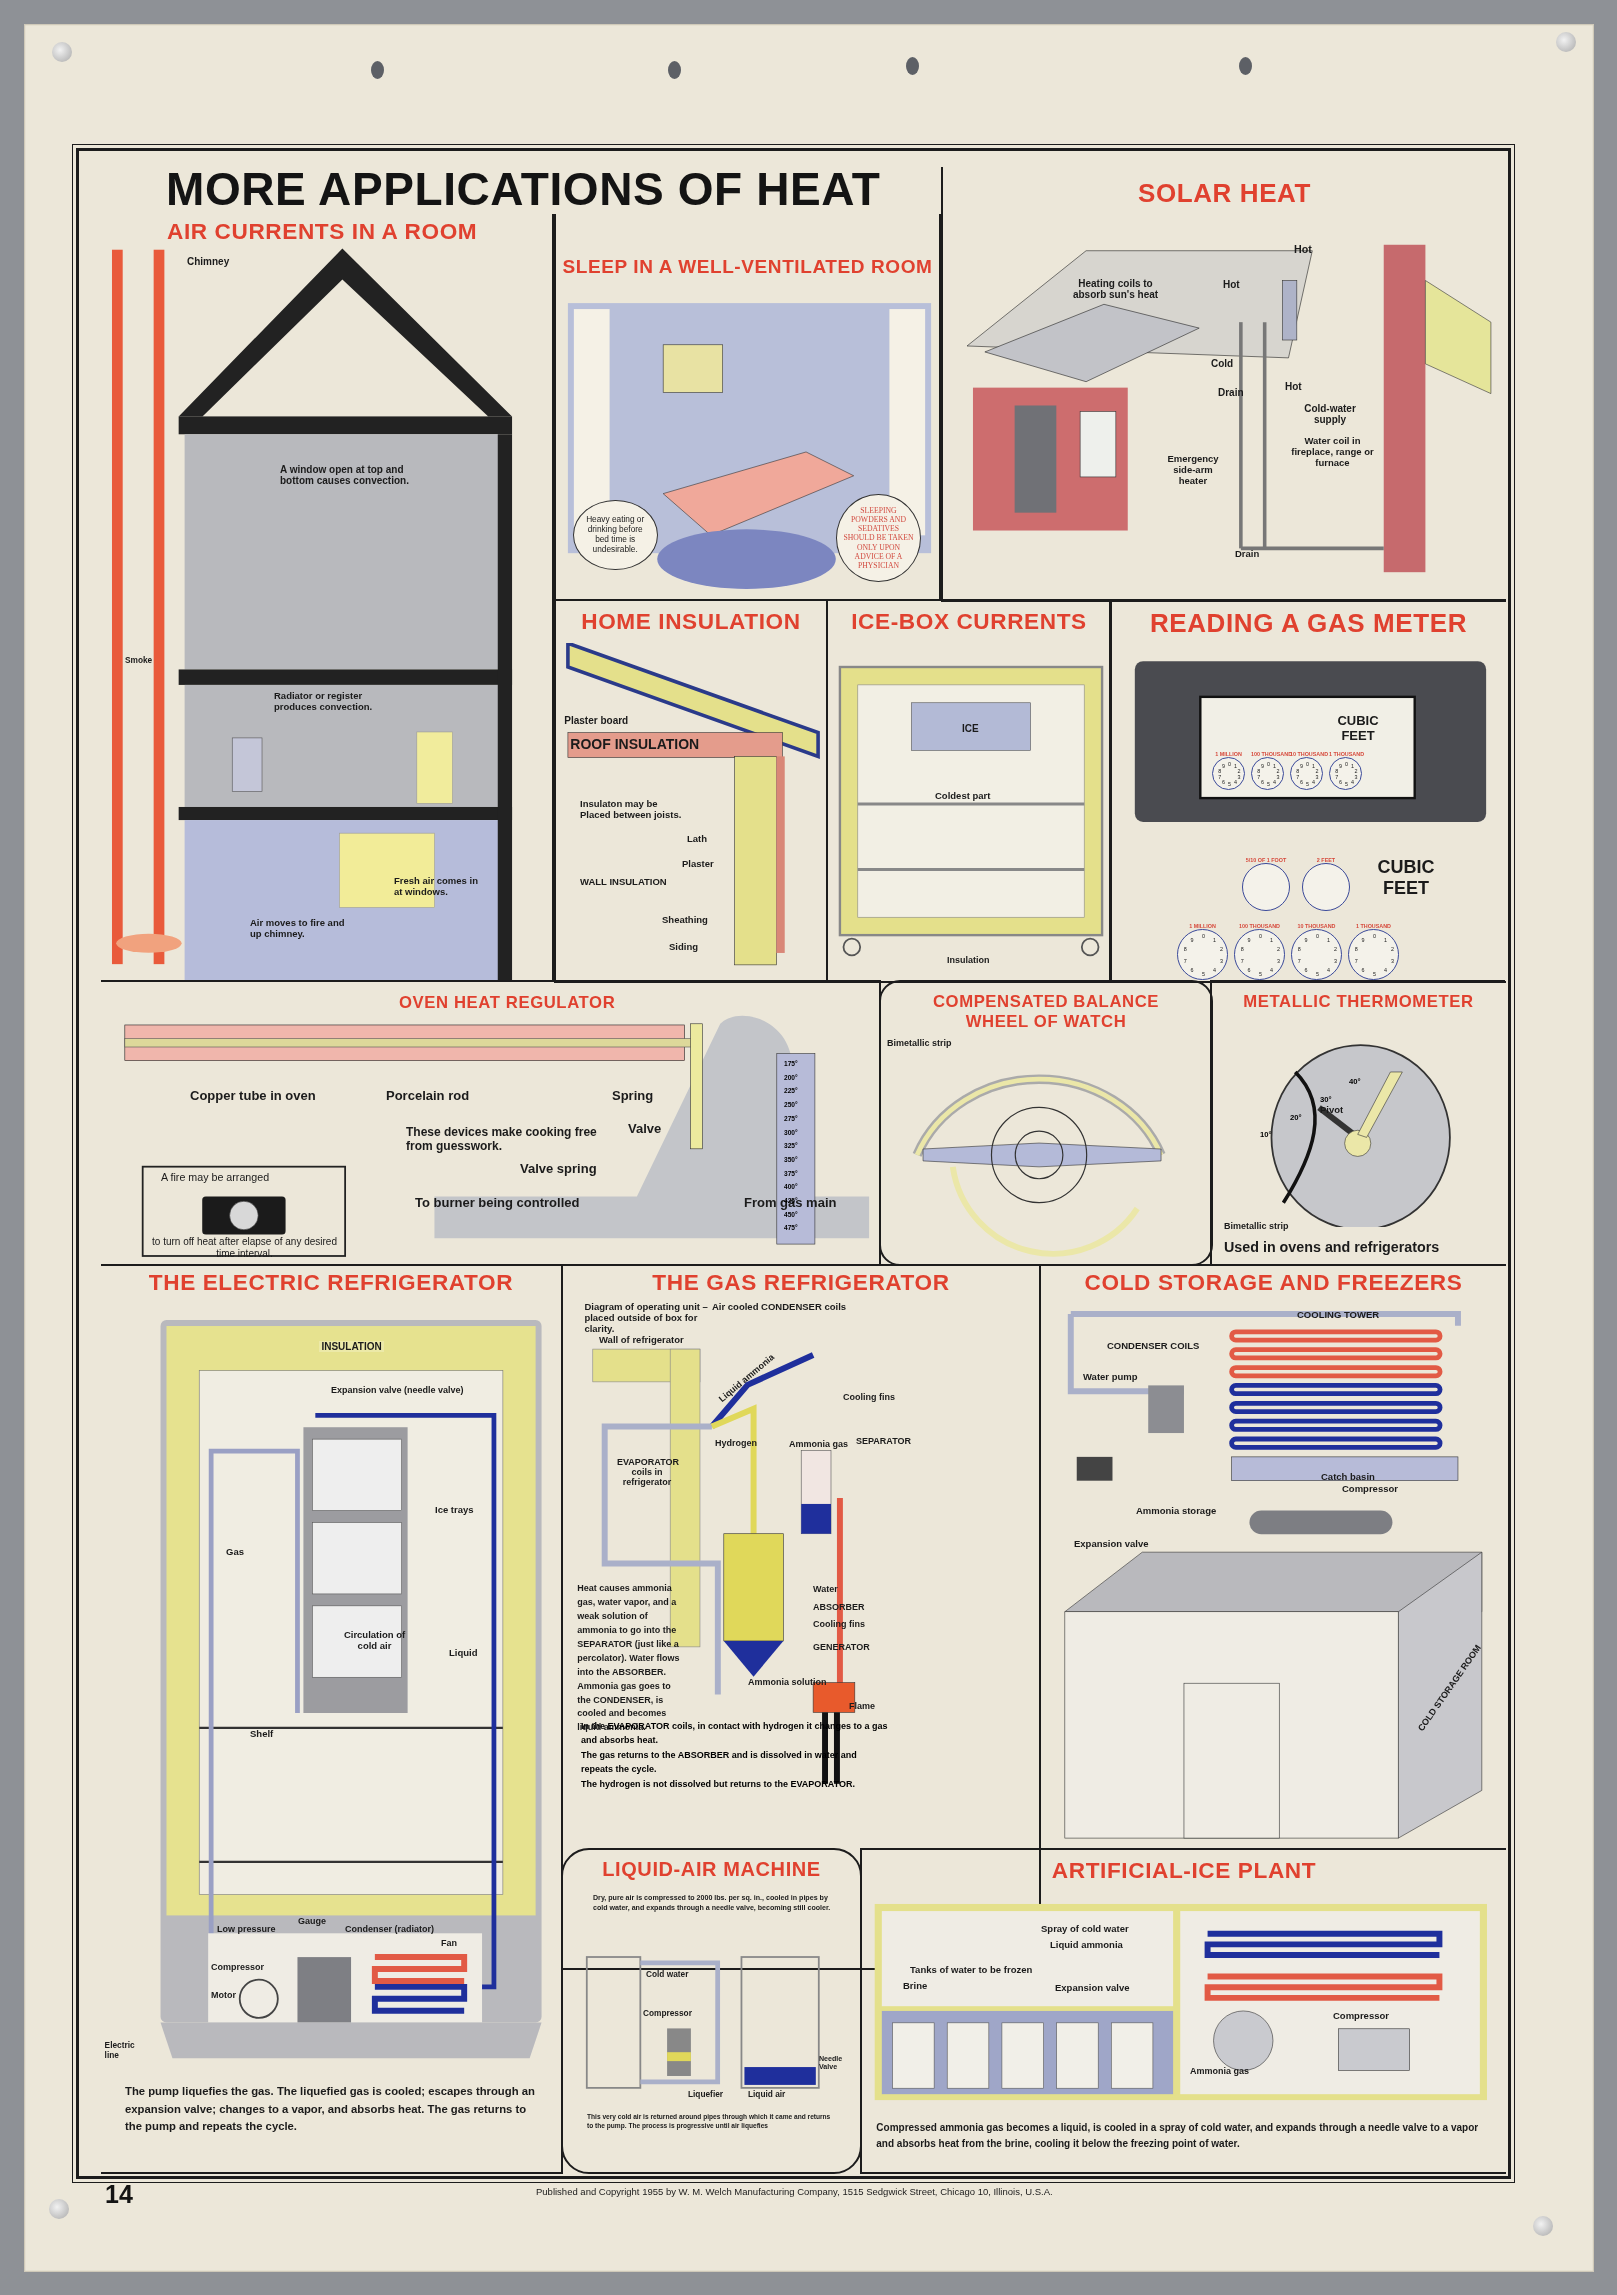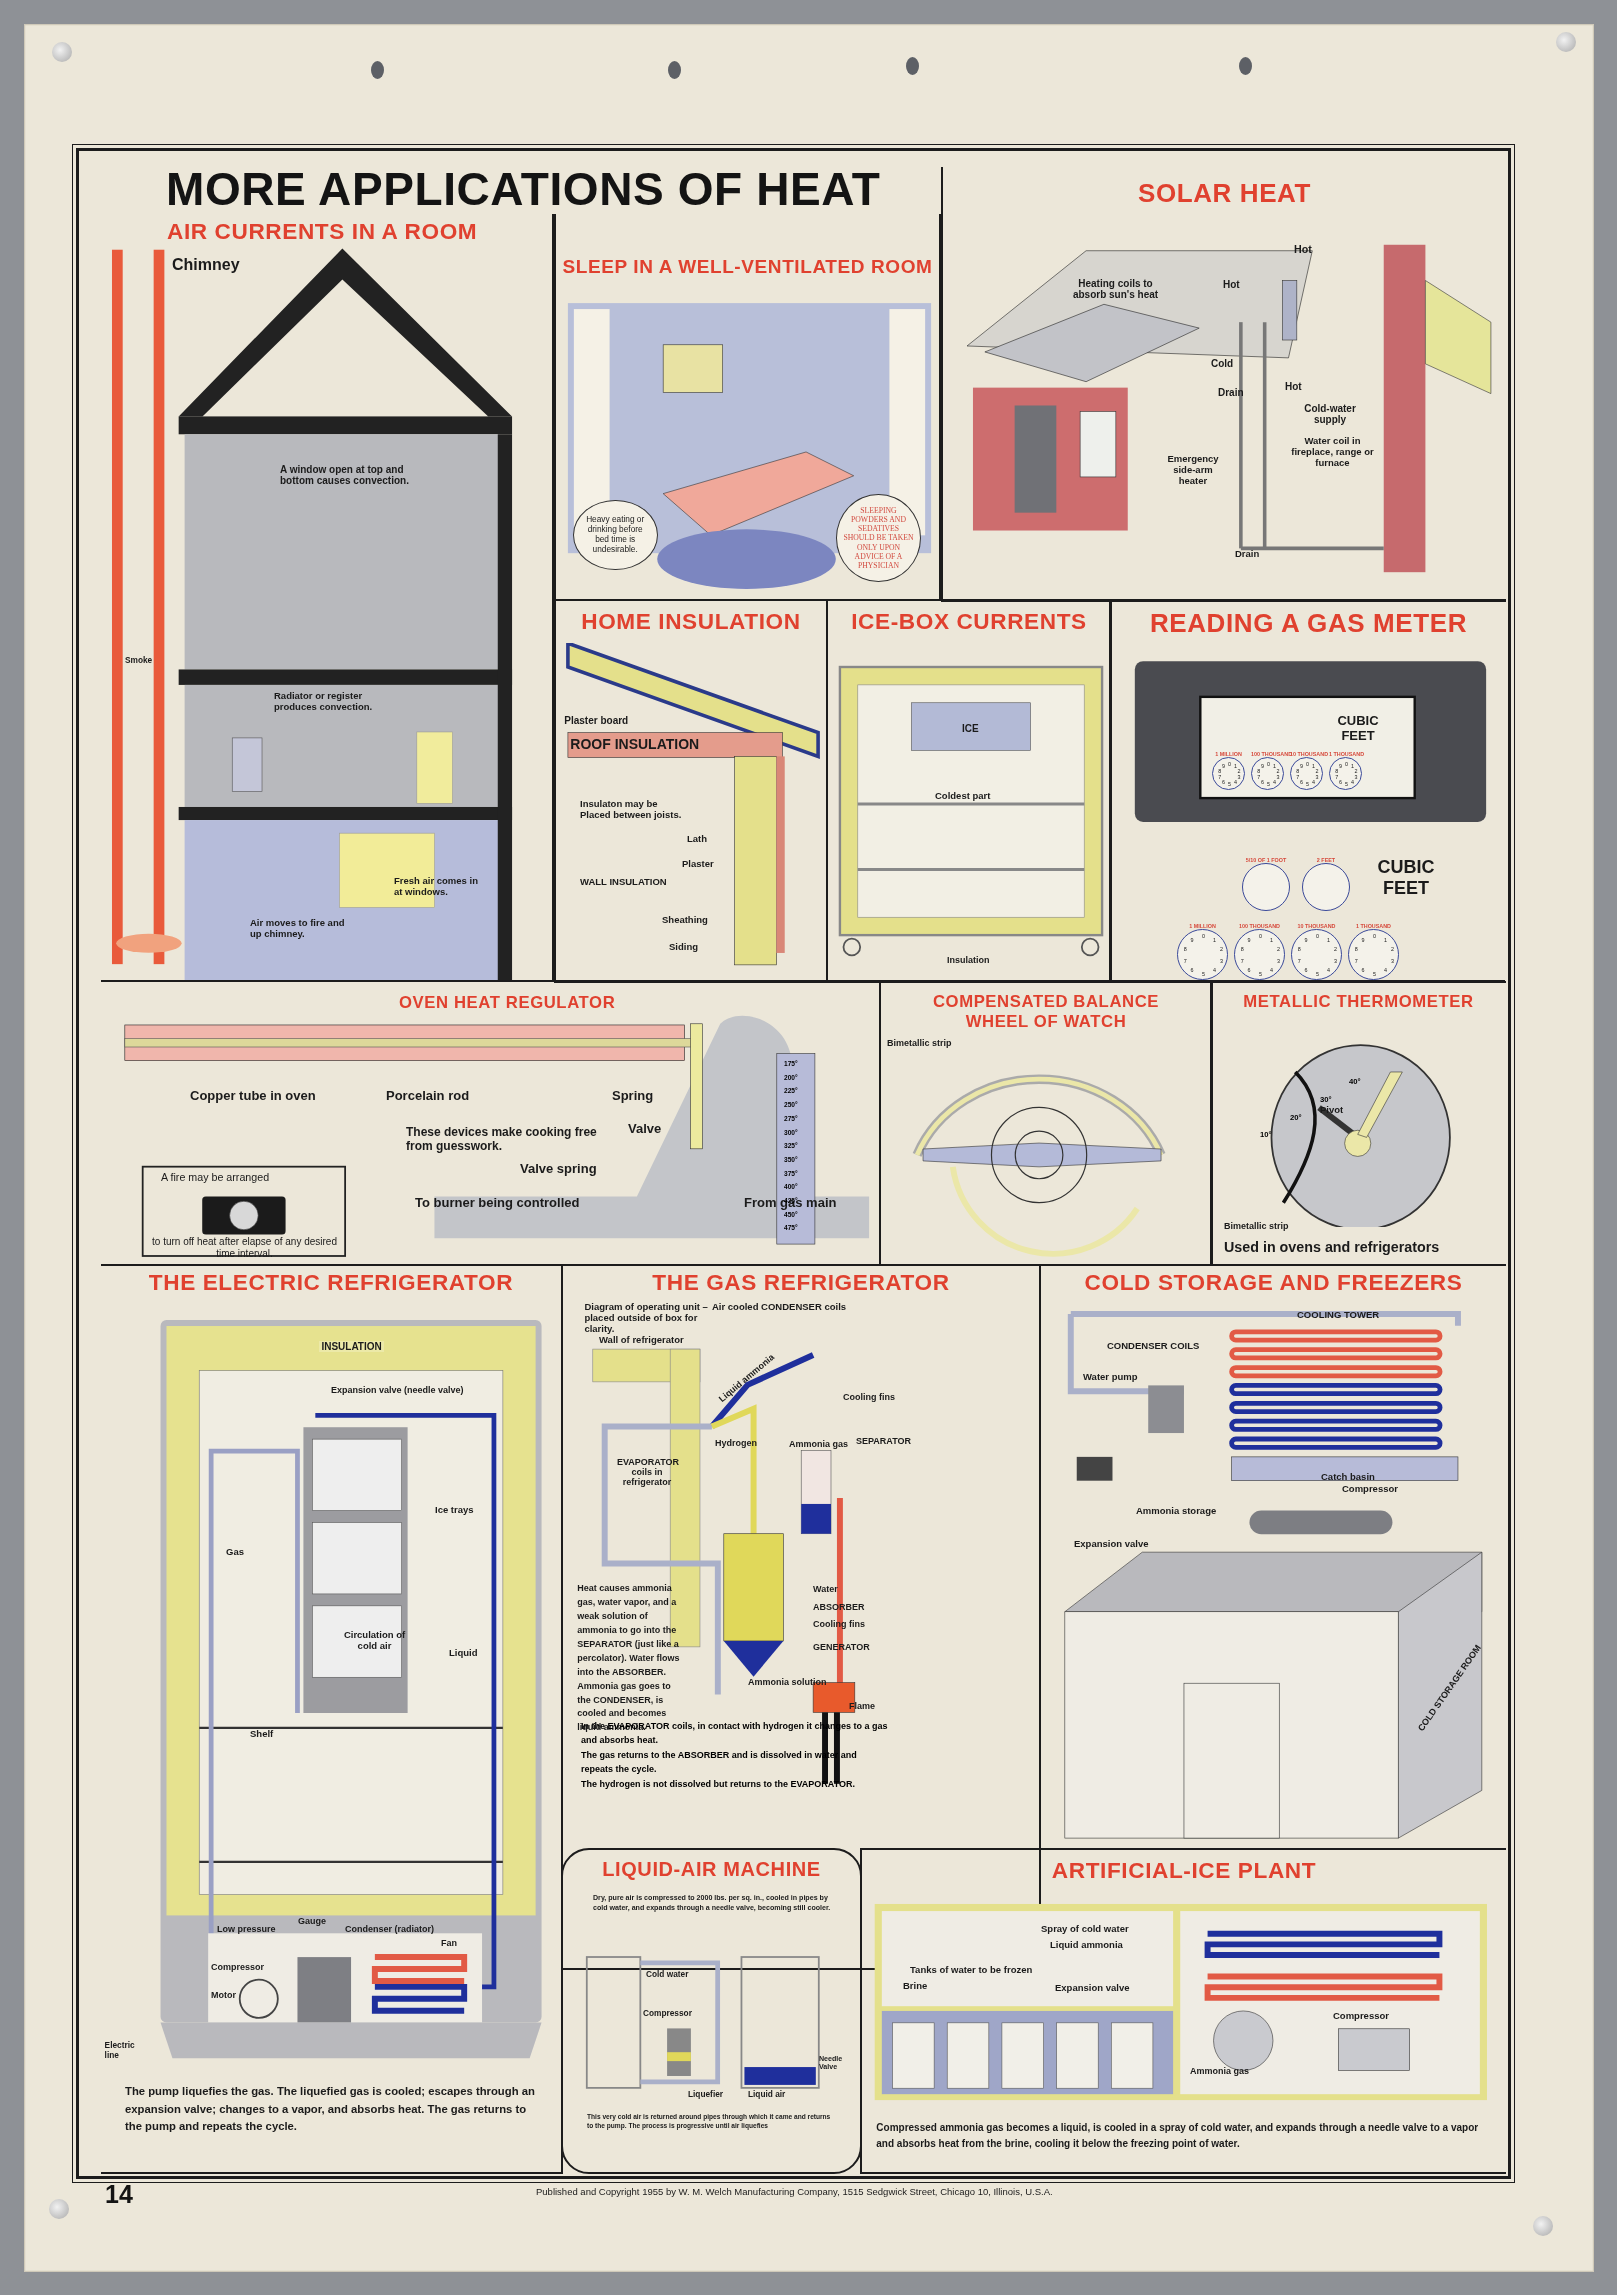--- a/index.html
+++ b/index.html
@@ -60,21 +60,21 @@
     <rect x="130" y="765" width="560" height="26" fill="#222"></rect>
     <rect x="140" y="791" width="530" height="205" fill="#b8b9bd"></rect>
     <rect x="130" y="996" width="560" height="22" fill="#222"></rect>
     <rect x="140" y="1018" width="530" height="270" fill="#b6bcda"></rect>
     <rect x="666" y="370" width="24" height="918" fill="#222"></rect>
     <rect x="220" y="880" width="50" height="90" fill="#c4c6d8" stroke="#555"></rect>
     <rect x="530" y="870" width="60" height="120" fill="#f1ec9c" stroke="#999"></rect>
     <rect x="400" y="1040" width="160" height="125" fill="#f2ec98" stroke="#999"></rect>
     <ellipse cx="80" cy="1225" rx="55" ry="16" fill="#f1a27e"></ellipse>
   </svg>
-  <div class="lbl" style="left:71px;top:42px;font-size:16px;">Chimney</div>
+  <div class="lbl" style="left:86px;top:42px;font-size:10px;">Chimney</div>
   <div class="lbl" style="left:24px;top:441px;font-size:8.3px;">Smoke</div>
   <div class="lbl" style="left:179px;top:250px;width:155px;font-size:10px;">A window open at top and bottom causes convection.</div>
   <div class="lbl" style="left:173px;top:476px;width:119px;font-size:9.5px;">Radiator or register produces convection.</div>
   <div class="lbl" style="left:293px;top:661px;width:89px;font-size:9.5px;">Fresh air comes in at windows.</div>
   <div class="lbl" style="left:149px;top:703px;width:107px;font-size:9.5px;">Air moves to fire and up chimney.</div>
 </div>
 
 <div class="panel" style="left:554px;top:214px;width:387px;height:387px;border-top:none;">
   <div class="ptitle" style="margin-top:42px;font-size:19px;">SLEEP IN A WELL-VENTILATED ROOM</div>
   <svg class="svgfill" width="387" height="298" style="left:0;top:83px" viewBox="0 0 650 500">
@@ -326,21 +326,21 @@
       <div>325°</div>
       <div>350°</div>
       <div>375°</div>
       <div>400°</div>
       <div>425°</div>
       <div>450°</div>
       <div>475°</div>
     </div>
 </div>
 
-<div class="panel" style="left:879px;top:980px;width:334px;height:286px;">
+<div class="panel" style="left:879px;top:980px;width:334px;height:286px;border-radius:21px;">
   <div class="ptitle" style="margin-top:9.5px;font-size:16.7px;">COMPENSATED BALANCE</div>
   <div class="ptitle" style="font-size:16.7px;">WHEEL OF WATCH</div>
   <svg class="svgfill" width="334" height="238" style="left:0;top:48px" viewBox="0 0 560 400">
     <path d="M60,210 A220,200 0 0 1 470,210" fill="none" stroke="#aaa" stroke-width="16"></path>
     <path d="M60,210 A220,200 0 0 1 470,210" fill="none" stroke="#ebe7a8" stroke-width="8"></path>
     <path d="M120,230 A170,170 0 0 0 430,300" fill="none" stroke="#ebe7a8" stroke-width="10"></path>
     <polygon points="70,200 265,190 470,200 470,220 265,230 70,220" fill="#b4bad8" stroke="#333"></polygon>
     <circle cx="265" cy="210" r="40" fill="none" stroke="#333" stroke-width="2"></circle>
     <circle cx="265" cy="210" r="80" fill="none" stroke="#333" stroke-width="2"></circle>
   </svg>

